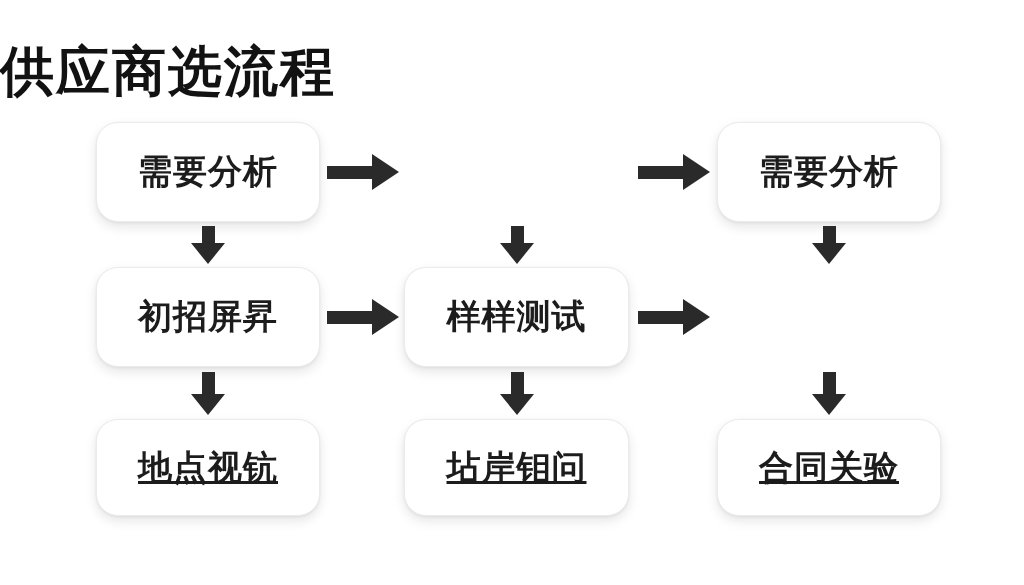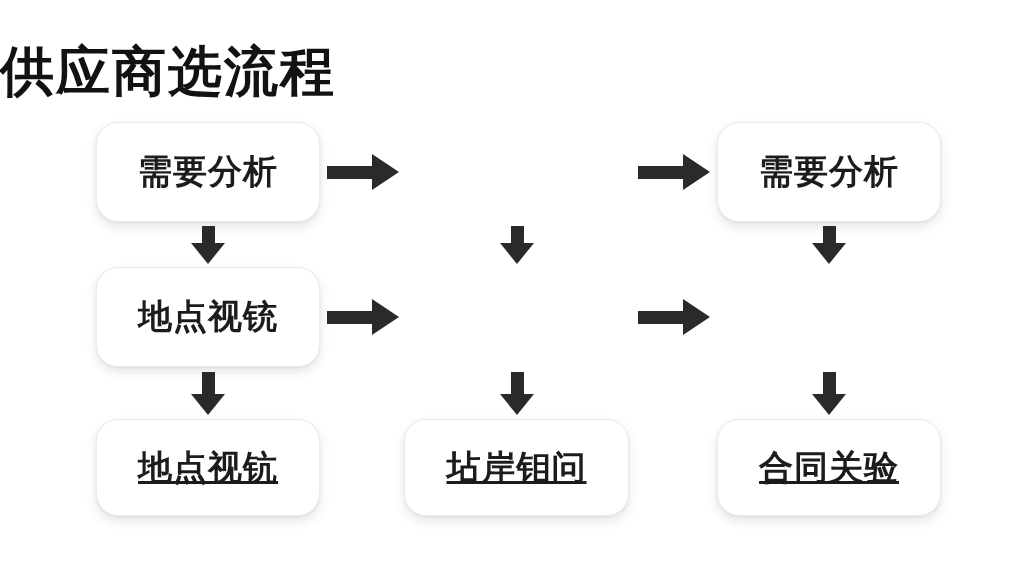--- a/index.html
+++ b/index.html
@@ -93,21 +93,24 @@
   <div class="title">供应商选流程</div>
 
   <div class="node r0 c0">
     <span>需要分析</span>
   </div>
   <div class="node r0 c2">
     <span>需要分析</span>
   </div>
 
   <div class="node r1 c0">
-    <span>地点视铳</span>
+    <span>初招屏昇</span>
+  </div>
+  <div class="node r1 c1">
+    <span>样样测试</span>
   </div>
 
   <div class="node r2 c0">
     <span>地点视钪</span>
   </div>
   <div class="node r2 c2">
     <span>合同关验</span>
   </div>
   <div class="node r2 c1">
     <span>坫岸钼问</span>

